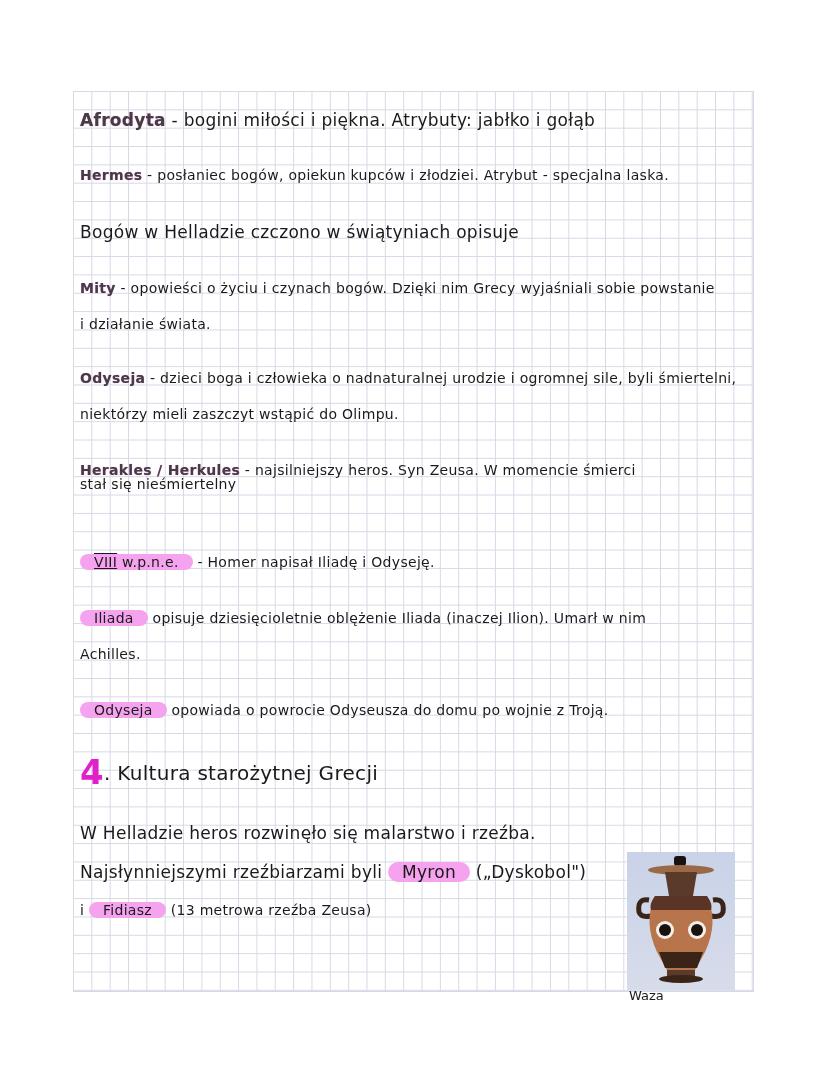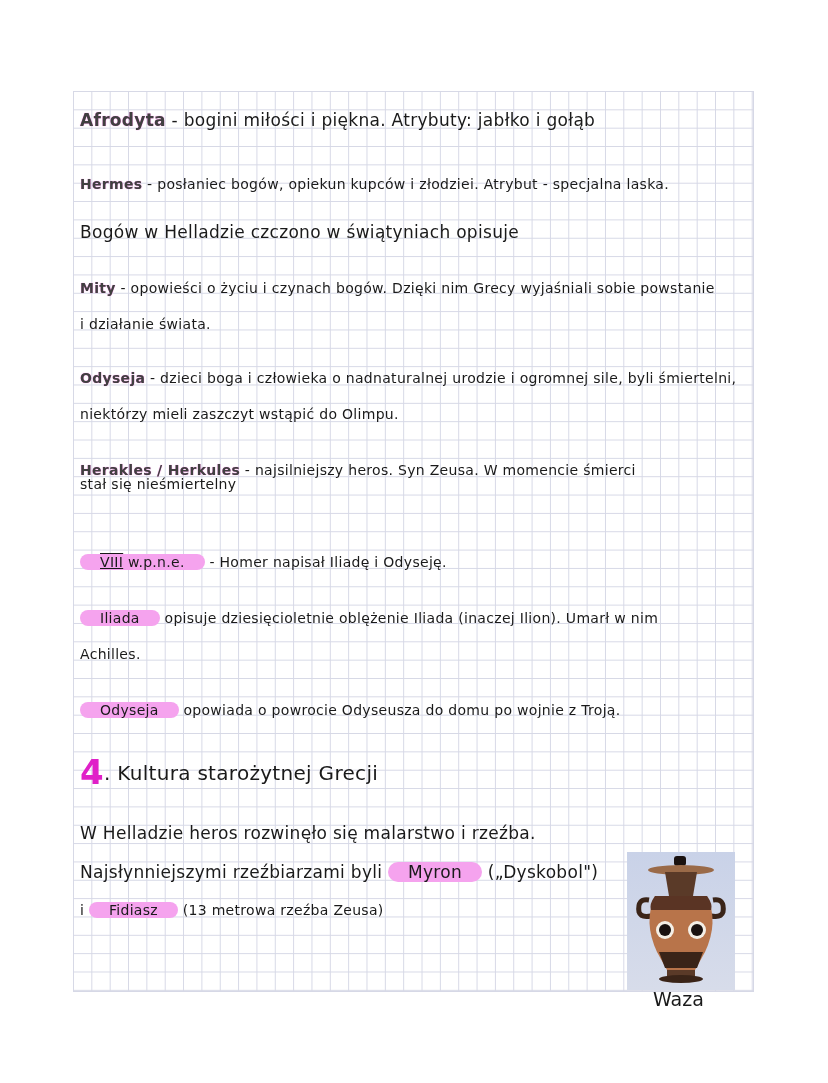--- a/index.html
+++ b/index.html
@@ -9,37 +9,37 @@
     background-color:#fff;
     background-image:
       linear-gradient(to right, #d6d8e6 1px, transparent 1px),
       linear-gradient(to bottom, #d6d8e6 1px, transparent 1px);
     background-size:18.35px 18.35px;
     border-right:1px solid #d6d8e6; border-bottom:1px solid #d6d8e6; }
   .line { position:absolute; left:80px; white-space:nowrap; font-size:17px; letter-spacing:0.3px; }
   .small { font-size:14px; }
   .big { font-size:20px;text-align:center; }
   .term { color:#404040; font-weight:bold; text-shadow:0 0 1px #ff70e8; }
-  .hl { background:#f5a3ee; border-radius:10px; padding:0 20px; }
+  .hl { background:#f5a3ee; border-radius:10px; padding:0 14px; }
   .num4 { color:#e020c8; font-size:34px; font-weight:bold; vertical-align:-4px; }
   .over { text-decoration:underline overline; }
   .vase { position:absolute; left:627px; top:852px; width:108px; height:138px;
           background:linear-gradient(#c9d2e8,#d7dcea); overflow:hidden; }
   .vase svg { position:absolute; left:0; top:0; }
-  .caption { position:absolute; left:653px; top:988px; font-size:19px; }
+  .caption { position:absolute; left:629px; top:988px; font-size:13px; }
 </style>
 </head>
 <body>
 
 <div class="page"></div>
 
 <div class="line" style="top:110px">
   <span class="term">Afrodyta</span><span> - bogini miłości i piękna. Atrybuty: jabłko i gołąb</span>
 </div>
-<div class="line small" style="top:176px">
+<div class="line small" style="top:167px">
   <span class="term">Hermes</span><span> - posłaniec bogów, opiekun kupców i złodziei. Atrybut - specjalna laska.</span>
 </div>
 <div class="line" style="top:222px">
   <span>Bogów w Helladzie czczono w świątyniach opisuje</span>
 </div>
 <div class="line small" style="top:280px">
   <span class="term">Mity</span><span> - opowieści o życiu i czynach bogów. Dzięki nim Grecy wyjaśniali sobie powstanie</span>
 </div>
 <div class="line small" style="top:316px">
   <span>i działanie świata.</span>

